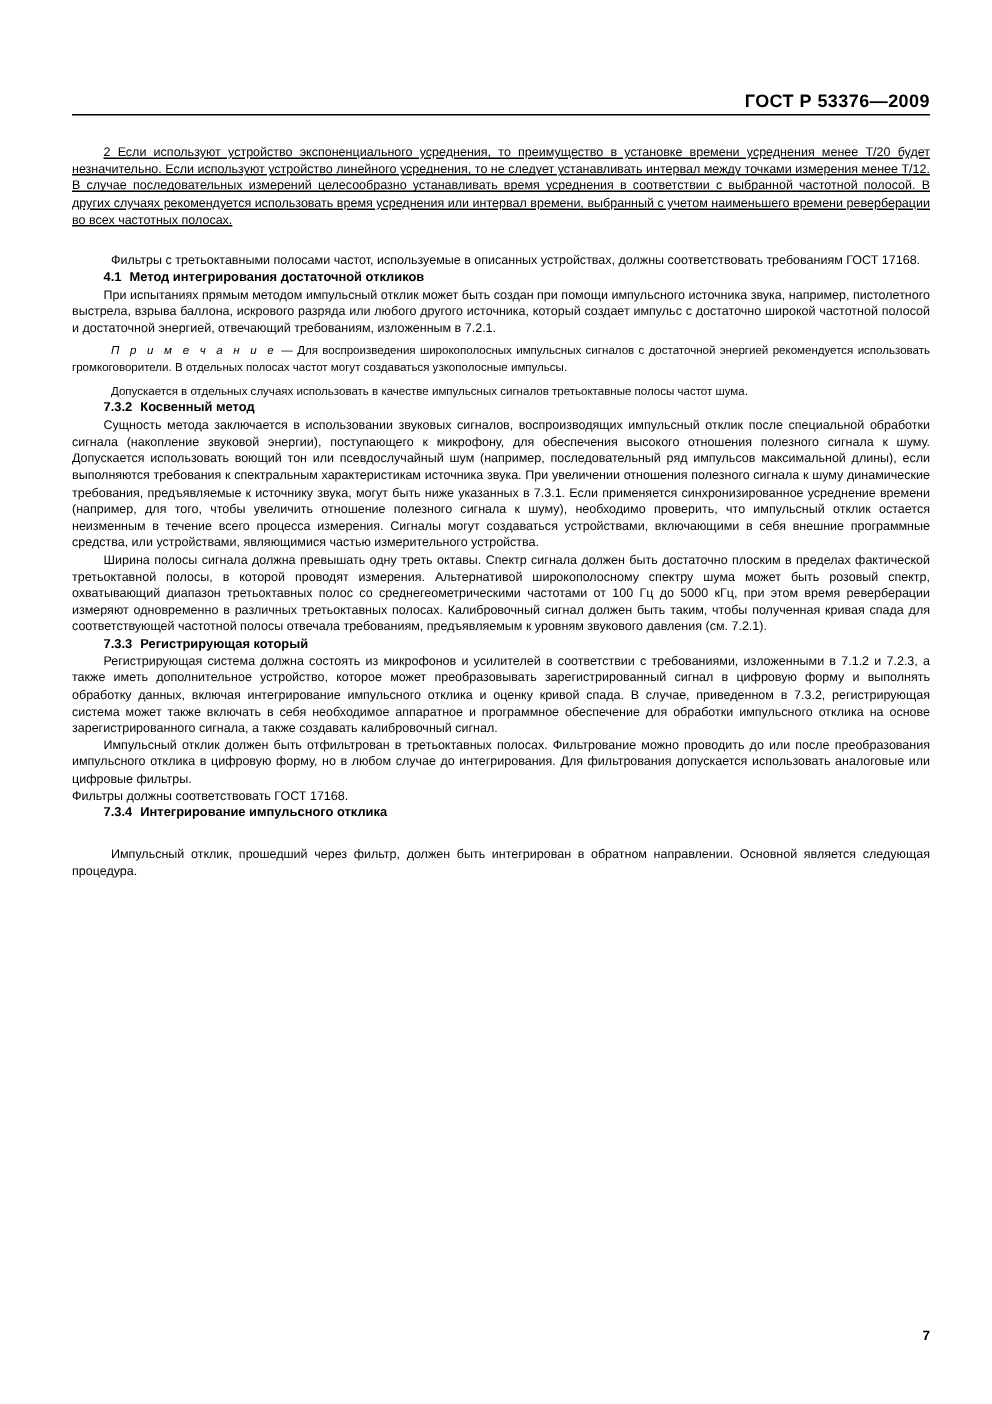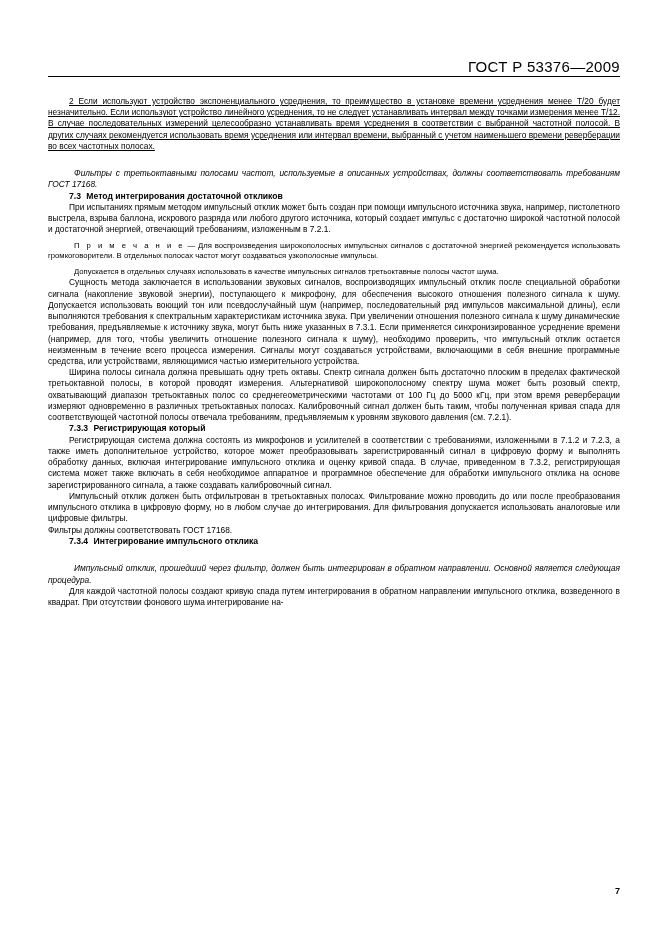--- a/index.html
+++ b/index.html
@@ -24,22 +24,22 @@
   }
   
   .header {
     position: absolute;
     left: 48px;
     top: 58px;
     width: 572px;
     text-align: right;
   }
   .header-title {
-    font-size: 15px;
-    font-weight: normal;
+    font-size: 12px;
+    font-weight: bold;
     letter-spacing: 0.3px;
     line-height: 12px;
     display: inline-block;
   }
   .header-rule {
     position: absolute;
     left: 48px;
     top: 76px;
     width: 572px;
     height: 1px;
@@ -61,34 +61,34 @@
     hyphens: manual;
   }
   p.ind {
     text-indent: 21px;
   }
   p.num-ind {
     text-indent: 21px;
     text-decoration: underline;
   }
   p.italic {
-    font-style: italic;
     text-indent: 26px;
     margin-top: 16px;
   }
   p.italic-noind {
     text-indent: 0;
   }
   p.note {
     text-indent: 26px;
     font-size: 7.7px;
     line-height: 10.6px;
   }
   .note .note-label {
     letter-spacing: 2.1px;
+    font-style: italic;
   }
   h3.heading {
     margin: 0;
     font-size: 8.6px;
     font-weight: bold;
     line-height: 11.5px;
     text-indent: 21px;
     text-align: left;
   }
   h3.heading .num {
@@ -124,31 +124,35 @@
   </div>
   <div class="header-rule"></div>
 
   <div class="content">
 
     <p class="num-ind">2  Если используют устройство экспоненциального усреднения, то преимущество в установке времени усред­нения менее T/20 будет незначительно. Если используют устройство линейного усреднения, то не следует устанав­ливать интервал между точками измерения менее T/12. В случае последовательных измерений целесообразно устанавливать время усреднения в соответствии с выбранной частотной полосой. В других случаях рекомендуется использовать время усреднения или интервал времени, выбранный с учетом наименьшего времени реверберации во всех частотных полосах.</p>
 
     <p class="italic gap-before">Фильтры с третьоктавными полосами частот, используемые в описанных устройствах, дол­жны соответствовать требованиям ГОСТ 17168.</p>
 
     <h3 class="heading gap-before">
-      <span class="num">7.3</span>
+      <span class="num">4.1</span>
       <span>Метод интегрирования достаточной откликов</span>
     </h3>
 
 
     <p class="ind">При испытаниях прямым методом импульсный отклик может быть создан при помощи импульсно­го источника звука, например, пистолетного выстрела, взрыва баллона, искрового разряда или любого другого источника, который создает импульс с достаточно широкой частотной полосой и достаточной энергией, отвечающий требованиям, изложенным в 7.2.1.</p>
 
     <p class="note gap-before"><span class="note-label">П р и м е ч а н и е</span><span> — Для воспроизведения широкополосных импульсных сигналов с достаточной энергией рекомендуется использовать громкоговорители. В отдельных полосах частот могут создаваться узкополосные им­пульсы.</span></p>
 
     <p class="note gap-before">Допускается в отдельных случаях использовать в качестве импульсных сигналов третьоктавные полосы час­тот шума.</p>
 
+    <h3 class="heading gap-before-lg">
+      <span class="num">7.3.2</span>
+      <span>Косвенный метод</span>
+    </h3>
 
     <p class="ind">Сущность метода заключается в использовании звуковых сигналов, воспроизводящих импуль­сный отклик после специальной обработки сигнала (накопление звуковой энергии), поступающего к мик­рофону, для обеспечения высокого отношения полезного сигнала к шуму. Допускается использовать воющий тон или псевдослучайный шум (например, последовательный ряд импульсов максимальной длины), если выполняются требования к спектральным характеристикам источника звука. При увеличе­нии отношения полезного сигнала к шуму динамические требования, предъявляемые к источнику звука, могут быть ниже указанных в 7.3.1. Если применяется синхронизированное усреднение времени (напри­мер, для того, чтобы увеличить отношение полезного сигнала к шуму), необходимо проверить, что импу­льсный отклик остается неизменным в течение всего процесса измерения. Сигналы могут создаваться устройствами, включающими в себя внешние программные средства, или устройствами, являющимися частью измерительного устройства.</p>
 
     <p class="ind">Ширина полосы сигнала должна превышать одну треть октавы. Спектр сигнала должен быть дос­таточно плоским в пределах фактической третьоктавной полосы, в которой проводят измерения. Альтернативой широкополосному спектру шума может быть розовый спектр, охватывающий диапазон третьоктавных полос со среднегеометрическими частотами от 100 Гц до 5000 кГц, при этом время ре­верберации измеряют одновременно в различных третьоктавных полосах. Калибровочный сигнал дол­жен быть таким, чтобы полученная кривая спада для соответствующей частотной полосы отвечала требованиям, предъявляемым к уровням звукового давления (см. 7.2.1).</p>
 
     <h3 class="heading">
       <span class="num">7.3.3</span>
       <span>Регистрирующая который</span>
     </h3>
 
@@ -158,21 +162,20 @@
 
     <p class="italic-noind">Фильтры должны соответствовать ГОСТ 17168.</p>
 
     <h3 class="heading">
       <span class="num">7.3.4</span>
       <span>Интегрирование импульсного отклика</span>
     </h3>
 
     <p class="italic">Импульсный отклик, прошедший через фильтр, должен быть интегрирован в обратном на­правлении. Основной является следующая процедура.</p>
 
-    <p class="ind">Для каждой частотной полосы создают кривую спада путем интегрирования в обратном направле­нии импульсного отклика, возведенного в квадрат. При отсутствии фонового шума интегрирование на-</p>
 
   </div>
 
   <div class="footer">
     <span class="page-number">7</span>
   </div>
 
 </div>
 
 </body></html>

